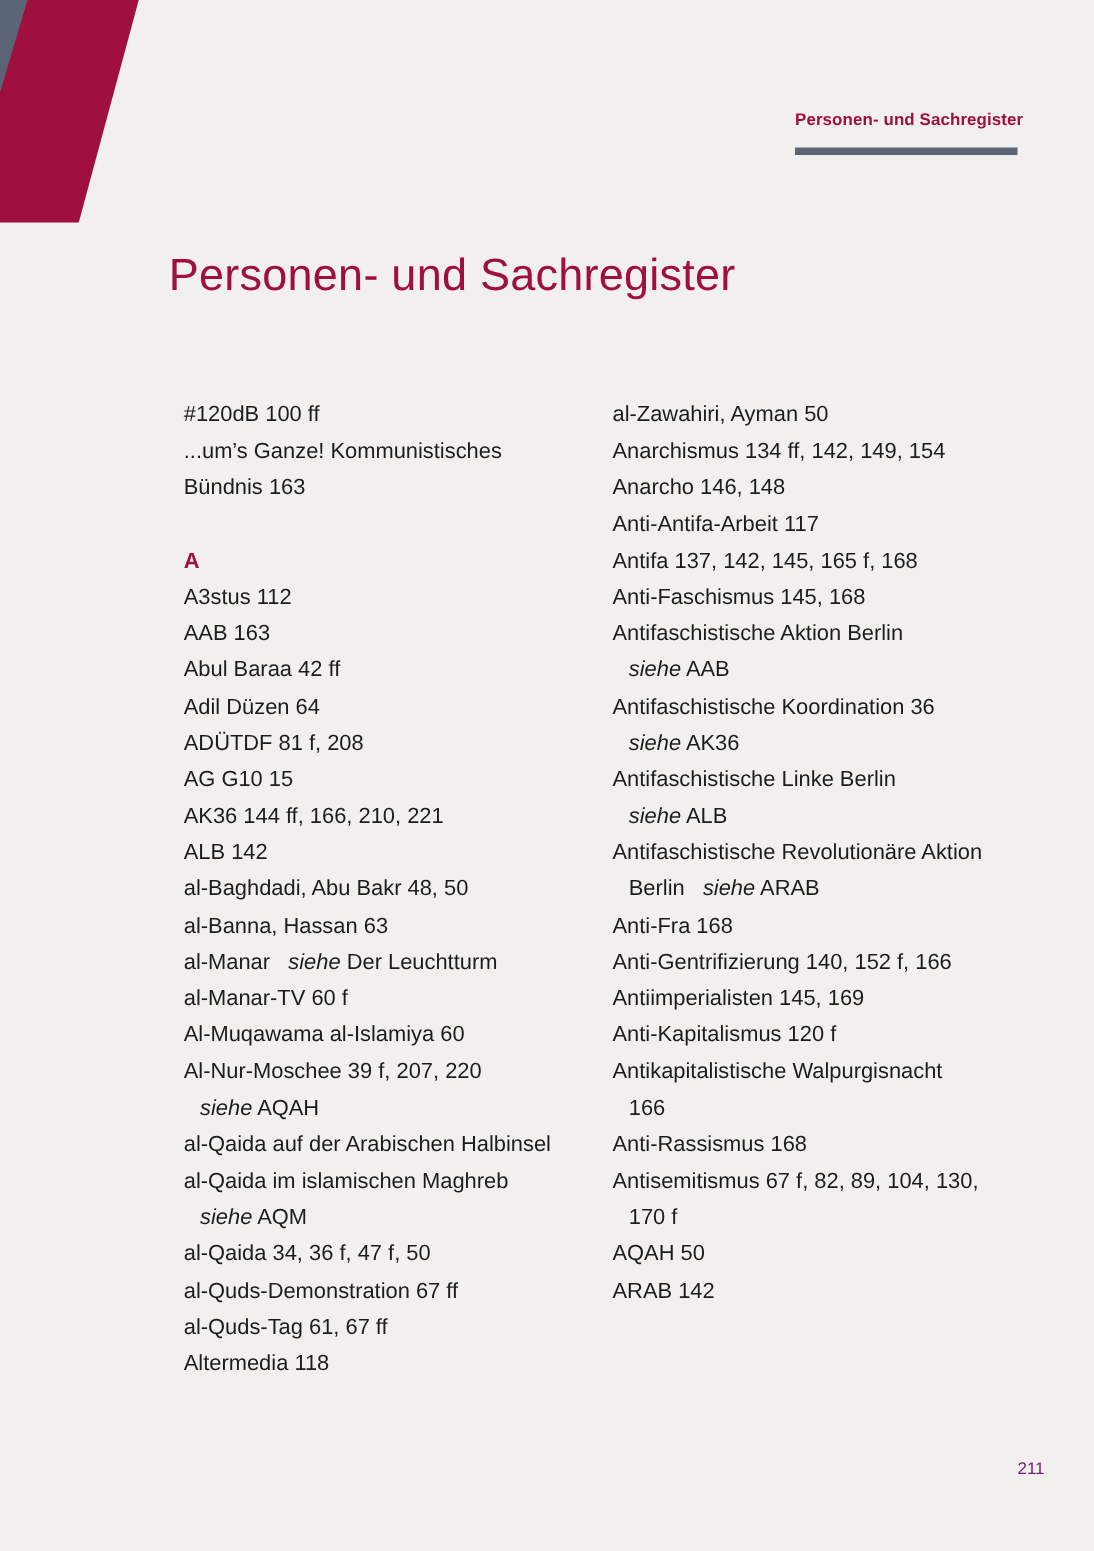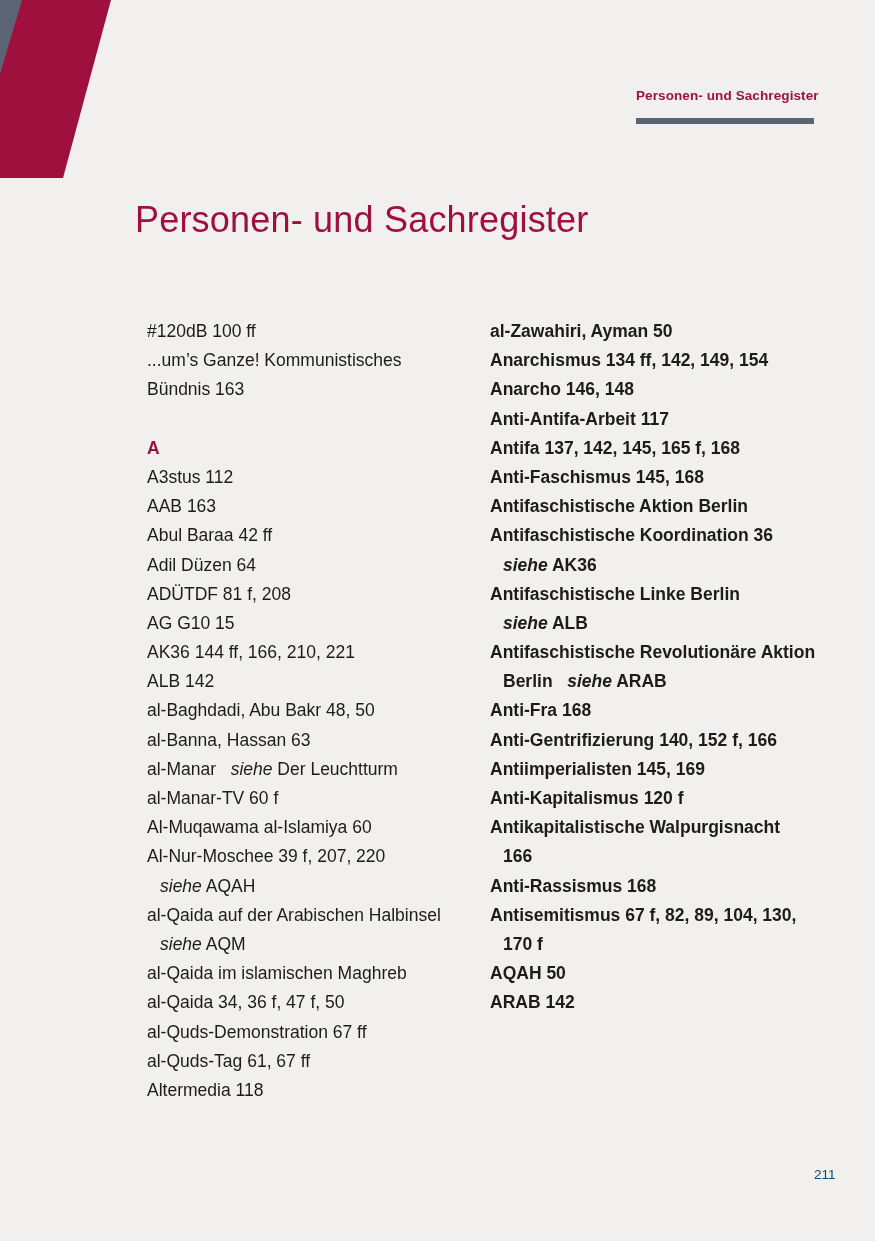--- a/index.html
+++ b/index.html
@@ -20,32 +20,32 @@
       position: absolute; left: 636px; top: 118px;
       width: 178px; height: 6px; background: #5b6475;
     }
     .page-title {
       position: absolute; left: 135px; top: 199px;
       font-size: 36px; font-weight: normal; color: #a0103f;
       margin: 0; white-space: nowrap; letter-spacing: 0.2px;
     }
     .col { position: absolute; top: 317px; width: 340px; }
     .col-left { left: 136px; margin-left: 11px; }
-    .col-right { left: 490px; font-weight: bold; }
+    .col-right { left: 490px; }
     .line {
       height: 29.2px; line-height: 29.2px;
       font-size: 17.5px; white-space: nowrap;
     }
     .line.cont { padding-left: 13px; }
     .line.blank { }
     .line.letter { color: #a0103f; font-weight: bold; }
     .see { font-style: italic; }
     .page-number {
       position: absolute; left: 814px; top: 1167px;
-      font-size: 13.5px; color: #0c4a6e;
+      font-size: 13.5px; color: #701a75;
     }
   </style>
 </head>
 <body>
 
 <svg class="deco" viewBox="0 0 120 180" width="120" height="180">
   <polygon points="0,0 111,0 63,178 0,178" fill="#a0103f"></polygon>
   <polygon points="0,0 22,0 0,74" fill="#5b6475"></polygon>
 </svg>
 
@@ -69,36 +69,37 @@
   <div class="line">AK36  144 ff, 166, 210, 221</div>
   <div class="line">ALB  142</div>
   <div class="line">al-Baghdadi, Abu Bakr  48, 50</div>
   <div class="line">al-Banna, Hassan  63</div>
   <div class="line"><span style="white-space:pre">al-Manar   </span><span class="see">siehe</span><span style="white-space:pre"> Der Leuchtturm</span></div>
   <div class="line">al-Manar-TV  60 f</div>
   <div class="line">Al-Muqawama al-Islamiya  60</div>
   <div class="line">Al-Nur-Moschee  39 f, 207, 220</div>
   <div class="line cont"><span class="see">siehe</span><span style="white-space:pre"> AQAH</span></div>
   <div class="line">al-Qaida auf der Arabischen Halbinsel</div>
+  <div class="line">al-Qaida im islamischen Maghreb</div>
   <div class="line cont"><span class="see">siehe</span><span style="white-space:pre"> AQM</span></div>
-  <div class="line">al-Qaida im islamischen Maghreb</div>
   <div class="line">al-Qaida  34, 36 f, 47 f, 50</div>
   <div class="line">al-Quds-Demonstration  67 ff</div>
   <div class="line">al-Quds-Tag  61, 67 ff</div>
   <div class="line">Altermedia  118</div>
 </div>
 
 <div class="col col-right">
   <div class="line">al-Zawahiri, Ayman  50</div>
   <div class="line">Anarchismus  134 ff, 142, 149, 154</div>
   <div class="line">Anarcho  146, 148</div>
   <div class="line">Anti-Antifa-Arbeit  117</div>
   <div class="line">Antifa  137, 142, 145, 165 f, 168</div>
   <div class="line">Anti-Faschismus  145, 168</div>
   <div class="line">Antifaschistische Aktion Berlin</div>
+  <div class="line cont"><span class="see">siehe</span><span style="white-space:pre"> AAB</span></div>
   <div class="line">Antifaschistische Koordination 36</div>
   <div class="line cont"><span class="see">siehe</span><span style="white-space:pre"> AK36</span></div>
   <div class="line">Antifaschistische Linke Berlin</div>
   <div class="line cont"><span class="see">siehe</span><span style="white-space:pre"> ALB</span></div>
   <div class="line">Antifaschistische Revolutionäre Aktion</div>
   <div class="line cont"><span style="white-space:pre">Berlin   </span><span class="see">siehe</span><span style="white-space:pre"> ARAB</span></div>
   <div class="line">Anti-Fra  168</div>
   <div class="line">Anti-Gentrifizierung  140, 152 f, 166</div>
   <div class="line">Antiimperialisten  145, 169</div>
   <div class="line">Anti-Kapitalismus  120 f</div>

